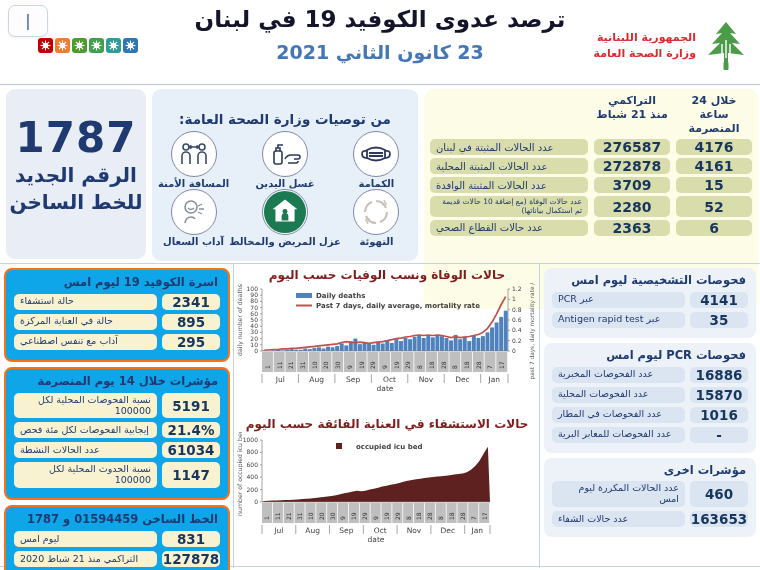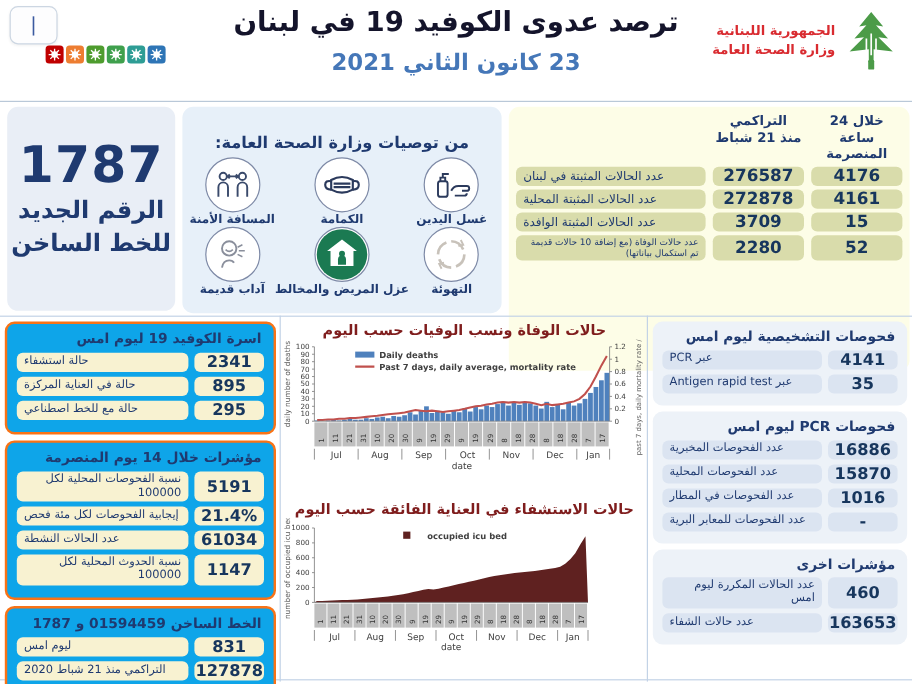--- a/index.html
+++ b/index.html
@@ -8,21 +8,21 @@
   #page{position:relative;width:760px;height:570px;background:#fff;overflow:hidden;}
 
   
   #header{position:absolute;left:0;top:0;width:760px;height:85px;border-bottom:1px solid #b9c8d8;background:#fff;}
   #cursor-box{position:absolute;left:8px;top:5px;width:40px;height:32px;border:1px solid #ccd6e2;border-radius:7px;background:#fdfdfe;color:#3b5aa0;font-size:16px;text-align:center;line-height:30px;box-shadow:0 1px 2px rgba(0,0,0,.05);}
   #virus-row{position:absolute;left:38px;top:38px;display:flex;gap:2px;}
   .virus-sq{width:15px;height:15px;border-radius:3px;display:flex;align-items:center;justify-content:center;}
   #title-wrap{position:absolute;left:180px;top:2px;width:400px;text-align:center;}
   #main-title{font-size:23px;font-weight:bold;color:#14142b;line-height:1.5;}
   #date-line{font-size:19px;font-weight:bold;color:#4577b8;margin-top:4px;}
-  #logo{position:absolute;right:10px;top:8px;display:flex;align-items:center;gap:6px;}
+  #logo{position:absolute;right:10px;top:20px;display:flex;align-items:center;gap:6px;}
   #logo-text{text-align:right;color:#d92b30;font-weight:bold;font-size:11px;line-height:1.5;}
   #logo-cedar{width:48px;height:52px;}
 
   
   #hotline-box{position:absolute;left:6px;top:89px;width:140px;height:170px;background:#e9eef6;border-radius:9px;text-align:center;color:#1f3a70;}
   #hotline-number{font-size:42px;font-weight:bold;margin-top:24px;letter-spacing:1px;}
   .hotline-line{font-size:20px;font-weight:bold;line-height:1.35;}
 
   #reco-box{position:absolute;left:152px;top:89px;width:266px;height:172px;background:#e7f0f9;border-radius:9px;padding:4px 6px;}
   #reco-title{text-align:center;color:#1f3a70;font-weight:bold;font-size:13.5px;margin-top:18px;}
@@ -176,48 +176,48 @@
               <path d="M4 26 v-8 a4 4 0 0 1 8 0 v8"></path>
               <circle cx="24" cy="9" r="3"></circle>
               <path d="M20 26 v-8 a4 4 0 0 1 8 0 v8"></path>
               <path d="M12.5 9 h7 M13.5 7.5 l-2 1.5 2 1.5 M18.5 7.5 l2 1.5 -2 1.5"></path>
             </svg>
           </div>
           <div class="reco-label" dir="rtl">المسافة الأمنة</div>
         </div>
         <div class="reco-item">
           <div class="reco-circle">
+            <svg width="34" height="34" viewBox="0 0 34 34" fill="none" stroke="#2b3a5c" stroke-width="1.6">
+              <rect x="6" y="14" width="8" height="13" rx="2"></rect>
+              <path d="M8 14 v-3 h4 v3 M10 11 v-3 h5"></path>
+              <path d="M17 22 q2 -4 6 -4 h7 q2 0 2 2 t-2 2 h-4 M20 26 h8 q2 0 2 -2"></path>
+            </svg>
+          </div>
+          <div class="reco-label" dir="rtl">غسل اليدين</div>
+        </div>
+        <div class="reco-item">
+          <div class="reco-circle">
             <svg width="34" height="34" viewBox="0 0 34 34" fill="none" stroke="#2b3a5c" stroke-width="1.8">
               <path d="M8 13 q9 -5 18 0 v8 q-9 5 -18 0 z"></path>
               <path d="M8 14 q-5 -1 -5 3 q0 4 5 4 M26 14 q5 -1 5 3 q0 4 -5 4"></path>
               <path d="M10 16 h14 M10 19 h14"></path>
             </svg>
           </div>
           <div class="reco-label" dir="rtl">الكمامة</div>
-        </div>
-        <div class="reco-item">
-          <div class="reco-circle">
-            <svg width="34" height="34" viewBox="0 0 34 34" fill="none" stroke="#2b3a5c" stroke-width="1.6">
-              <rect x="6" y="14" width="8" height="13" rx="2"></rect>
-              <path d="M8 14 v-3 h4 v3 M10 11 v-3 h5"></path>
-              <path d="M17 22 q2 -4 6 -4 h7 q2 0 2 2 t-2 2 h-4 M20 26 h8 q2 0 2 -2"></path>
-            </svg>
-          </div>
-          <div class="reco-label" dir="rtl">غسل اليدين</div>
         </div>
         <div class="reco-item">
           <div class="reco-circle">
             <svg width="32" height="32" viewBox="0 0 32 32" fill="none" stroke="#8a8f9c" stroke-width="1.6">
               <circle cx="13" cy="11" r="6"></circle>
               <path d="M7 27 q1 -6 6 -6 q3 0 4 2"></path>
               <path d="M20 10 l4 -2 M21 13 l5 0 M20 16 l4 2" stroke-width="1.3"></path>
               <path d="M10 12 q3 3 6 0" stroke-width="1.3"></path>
             </svg>
           </div>
-          <div class="reco-label" dir="rtl">آداب قديمة</div>
+          <div class="reco-label" dir="rtl">آداب السعال</div>
         </div>
         <div class="reco-item">
           <div class="reco-circle">
             <svg width="46" height="46" viewBox="0 0 46 46">
               <circle cx="23" cy="23" r="22" fill="#1b7a52"></circle>
               <path d="M23 10 L36 20 h-3 v13 h-20 v-13 h-3 z" fill="#fff"></path>
               <circle cx="23" cy="22.5" r="2.6" fill="#1b7a52"></circle>
               <path d="M19.5 32 v-4.5 a3.5 3.5 0 0 1 7 0 V32 z" fill="#1b7a52"></path>
             </svg>
           </div>
@@ -264,41 +264,46 @@
         <div class="stats-row">
           <div class="stats-label" dir="rtl">عدد الحالات المثبتة الوافدة</div>
           <div class="stats-num">3709</div>
           <div class="stats-num">15</div>
         </div>
         <div class="stats-row">
           <div class="stats-label small" dir="rtl">عدد حالات الوفاة (مع إضافة 10 حالات قديمة تم استكمال بياناتها)</div>
           <div class="stats-num">2280</div>
           <div class="stats-num">52</div>
         </div>
+        <div class="stats-row">
+          <div class="stats-label" dir="rtl">عدد حالات القطاع الصحي</div>
+          <div class="stats-num">2363</div>
+          <div class="stats-num">6</div>
+        </div>
       </div>
   </div>
 
   <div id="hline-mid"></div>
   <div class="vline" style="left:233px;"></div>
   <div class="vline" style="left:539px;"></div>
   <div id="hline-bot"></div>
 
   <div id="left-col">
       <div class="side-section yellow">
         <div class="side-title" dir="rtl">اسرة الكوفيد 19 ليوم امس</div>
         <div class="side-row">
           <div class="side-label" dir="rtl">حالة استشفاء</div>
           <div class="side-num">2341</div>
         </div>
         <div class="side-row">
           <div class="side-label" dir="rtl">حالة في العناية المركزة</div>
           <div class="side-num">895</div>
         </div>
         <div class="side-row">
-          <div class="side-label" dir="rtl">حالة مع للخط اصطناعي</div>
+          <div class="side-label" dir="rtl">آداب مع تنفس اصطناعي</div>
           <div class="side-num">295</div>
         </div>
       </div>
       <div class="side-section yellow">
         <div class="side-title" dir="rtl">مؤشرات خلال 14 يوم المنصرمة</div>
         <div class="side-row">
           <div class="side-label" dir="rtl">نسبة الفحوصات المحلية لكل 100000</div>
           <div class="side-num">5191</div>
         </div>
         <div class="side-row">

